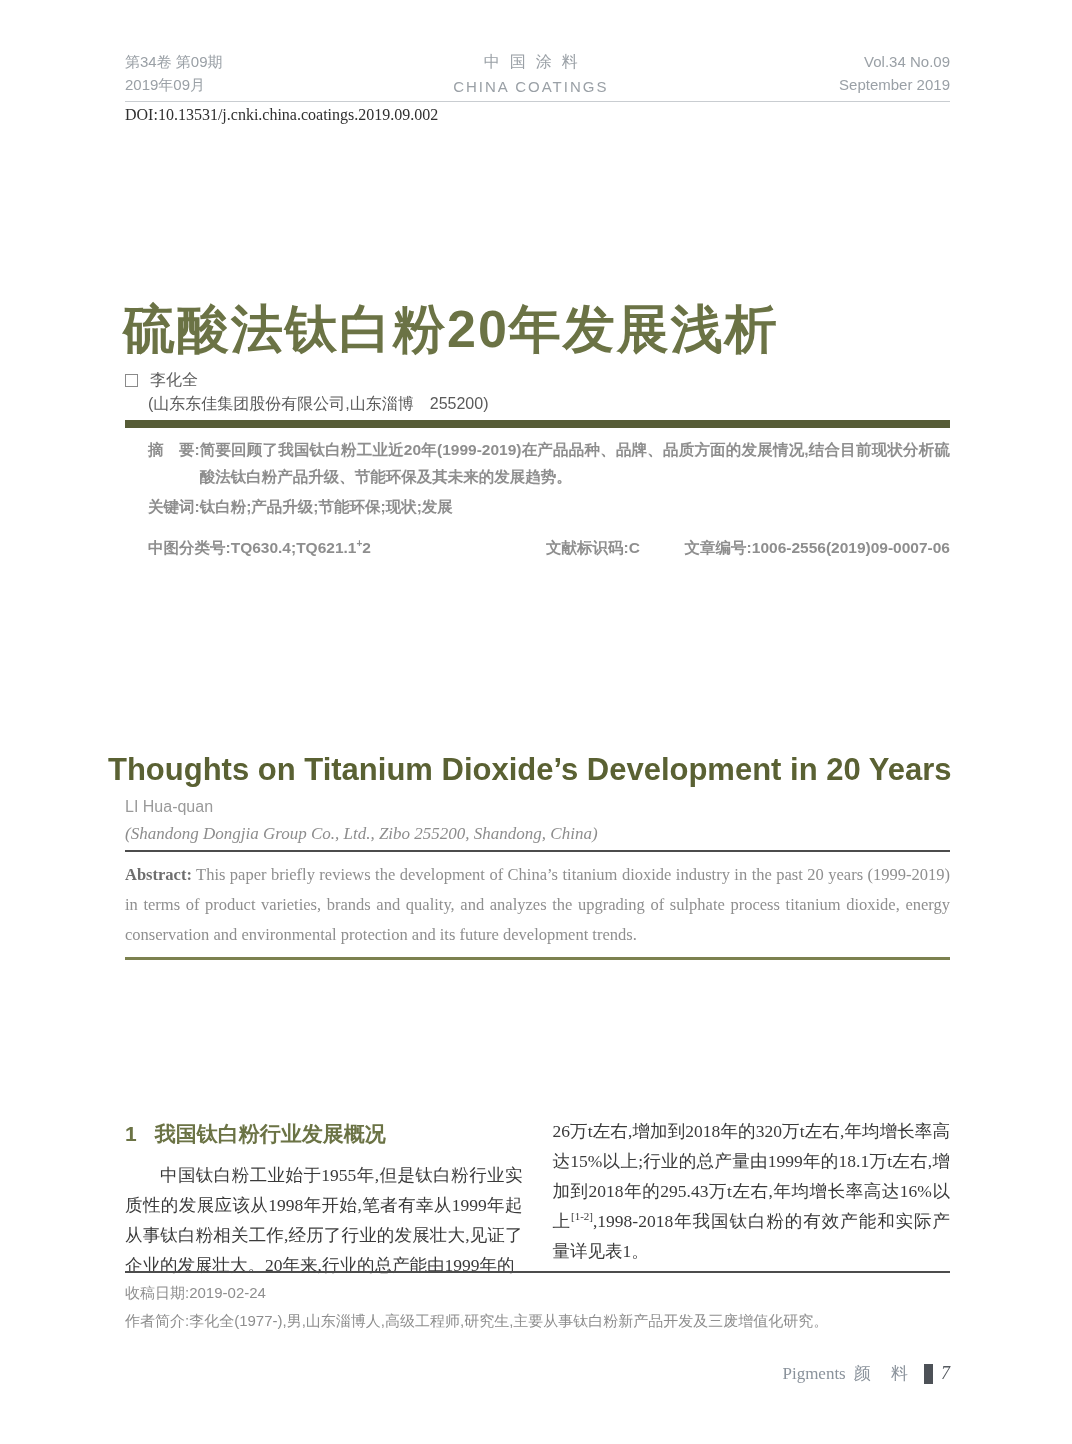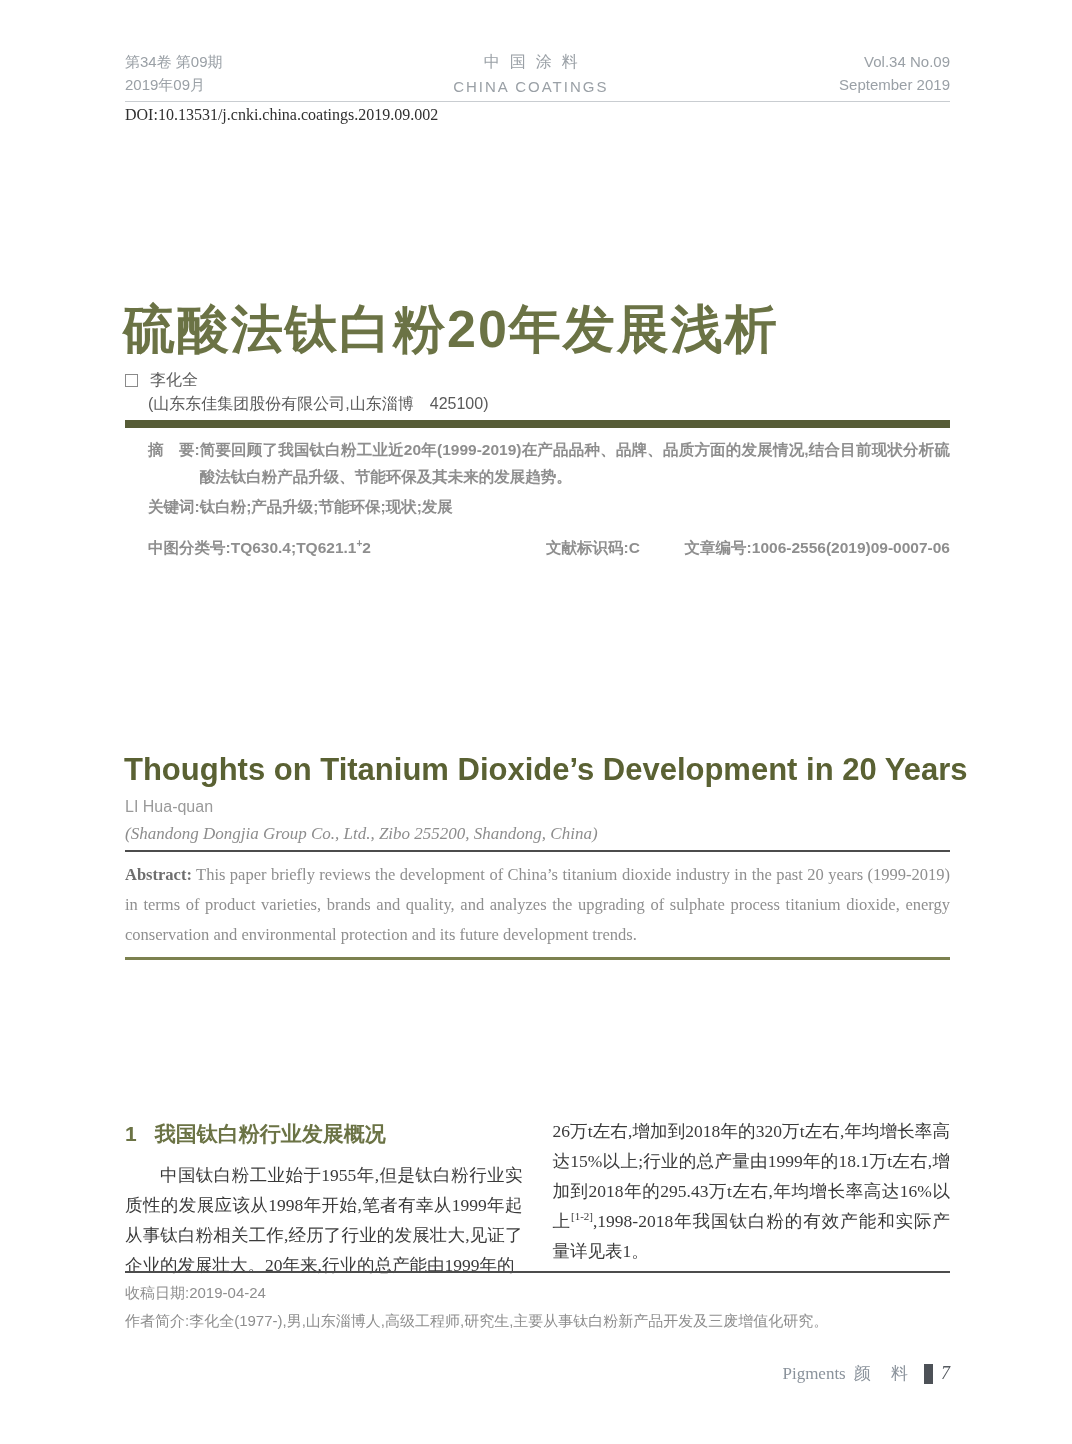--- a/index.html
+++ b/index.html
@@ -94,21 +94,21 @@
     margin-top: 14px;
     align-items: baseline;
   }
   .clc-left { white-space: nowrap; }
   .clc-mid { margin-left: 175px; white-space: nowrap; }
   .clc-right { margin-left: auto; white-space: nowrap; }
   sup { font-size: 0.65em; vertical-align: super; }
   
   .en-title {
     position: absolute;
-    left: 124px; top: 752px;
+    left: 108px; top: 752px;
     font-size: 31px;
     font-weight: 800;
     color: #5a6133;
     letter-spacing: 0px;
     font-family: "Liberation Sans", sans-serif;
   }
   .en-author {
     position: absolute;
     left: 125px; top: 798px;
     color: #9a9a9a;
@@ -216,21 +216,21 @@
   </div>
   <div class="header-rule"></div>
   <div class="doi-line">DOI:10.13531/j.cnki.china.coatings.2019.09.002</div>
 
   <div class="cn-title">硫酸法钛白粉20年发展浅析</div>
 
   <div class="author-row">
     <span class="author-square"></span>
     <span>李化全</span>
   </div>
-  <div class="affiliation-cn">(山东东佳集团股份有限公司,山东淄博　425100)</div>
+  <div class="affiliation-cn">(山东东佳集团股份有限公司,山东淄博　255200)</div>
 
   <div class="dark-bar"></div>
 
   <div class="abstract-cn">
     <div class="abs-row">
       <span class="abs-label">摘　要:</span>
       <span class="abs-text">简要回顾了我国钛白粉工业近20年(1999-2019)在产品品种、品牌、品质方面的发展情况,结合目前现状分析硫酸法钛白粉产品升级、节能环保及其未来的发展趋势。</span>
     </div>
     <div class="abs-row kw-row">
       <span class="abs-label">关键词:</span>
@@ -261,21 +261,21 @@
       </div>
       <div class="indent-para">中国钛白粉工业始于1955年,但是钛白粉行业实质性的发展应该从1998年开始,笔者有幸从1999年起从事钛白粉相关工作,经历了行业的发展壮大,见证了企业的发展壮大。20年来,行业的总产能由1999年的</div>
     </div>
     <div class="col">
       <div><span>26万t左右,增加到2018年的320万t左右,年均增长率高达15%以上;行业的总产量由1999年的18.1万t左右,增加到2018年的295.43万t左右,年均增长率高达16%以上</span><span class="ref-sup">[1-2]</span><span>,1998-2018年我国钛白粉的有效产能和实际产量详见表1。</span></div>
     </div>
   </div>
 
   <div class="footnote-rule"></div>
   <div class="footnotes">
-    <div><span>收稿日期:</span><span>2019-04-24</span></div>
+    <div><span>收稿日期:</span><span>2019-02-24</span></div>
     <div><span>作者简介:</span><span>李化全(1977-),男,山东淄博人,高级工程师,研究生,主要从事钛白粉新产品开发及三废增值化研究。</span></div>
   </div>
 
   <div class="page-footer">
     <span>Pigments</span>
     <span class="pf-cn">颜 料</span>
     <span class="pf-bar"></span>
     <span class="pf-num">7</span>
   </div>
 

